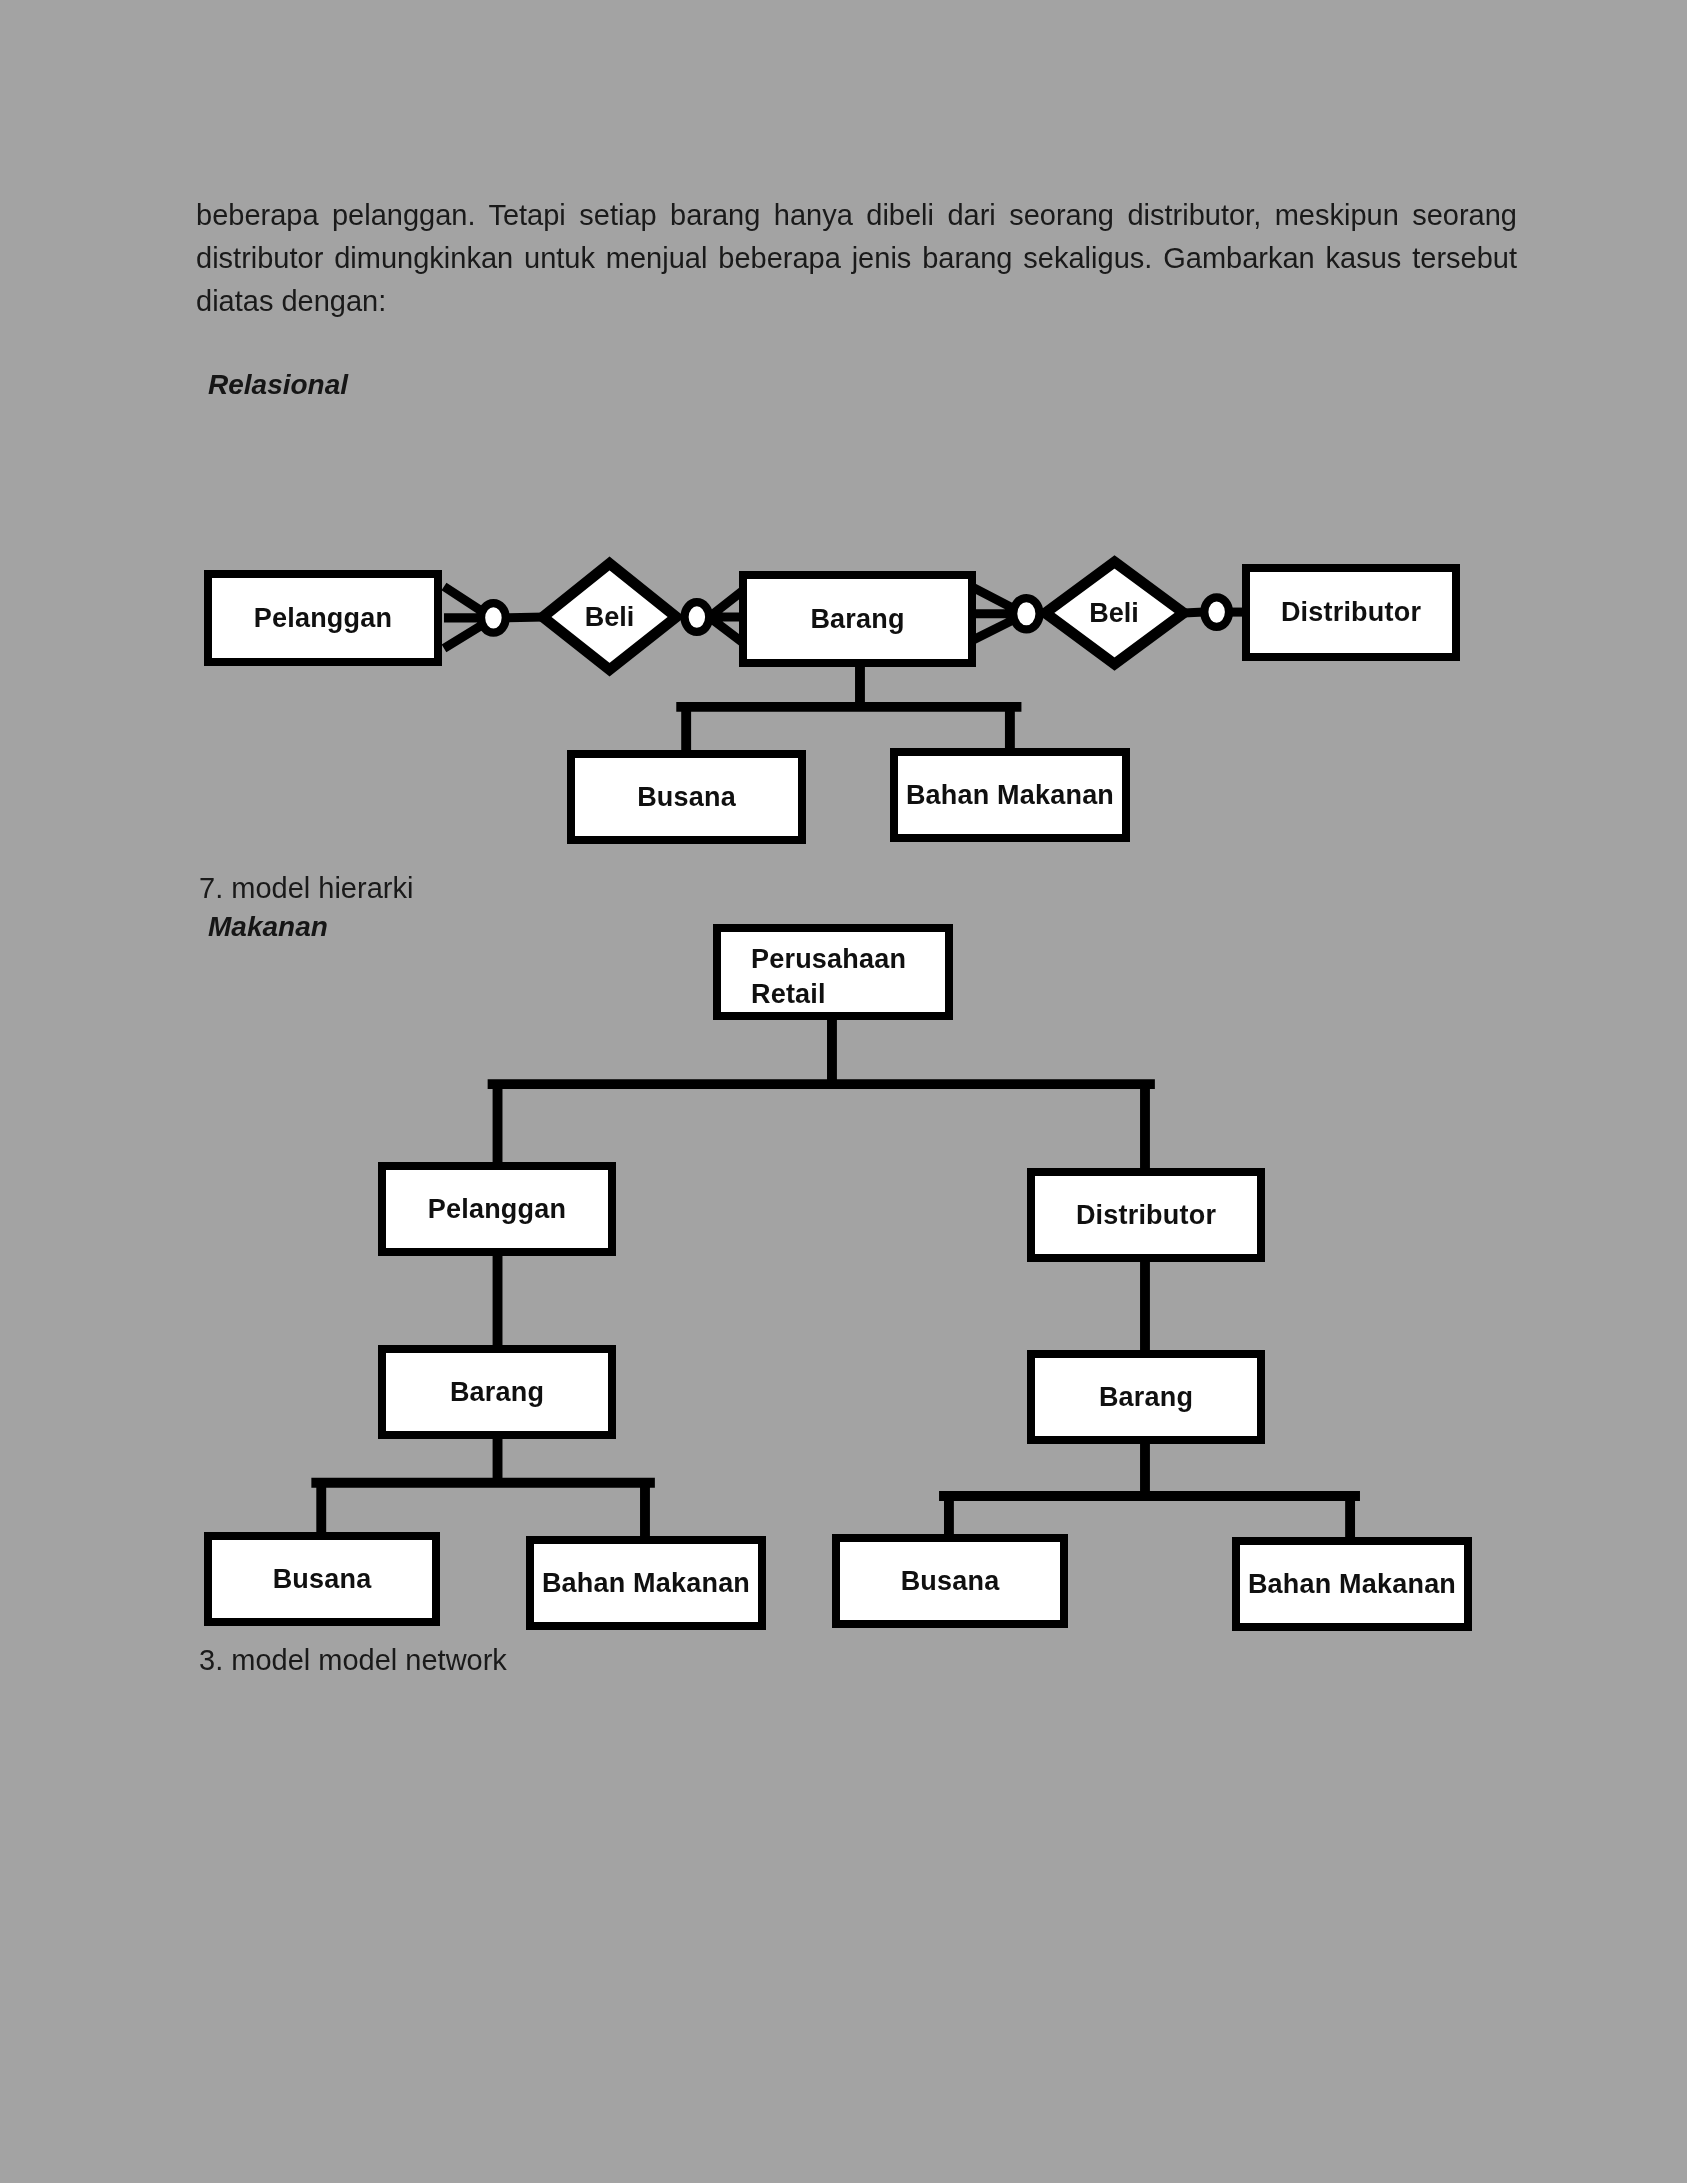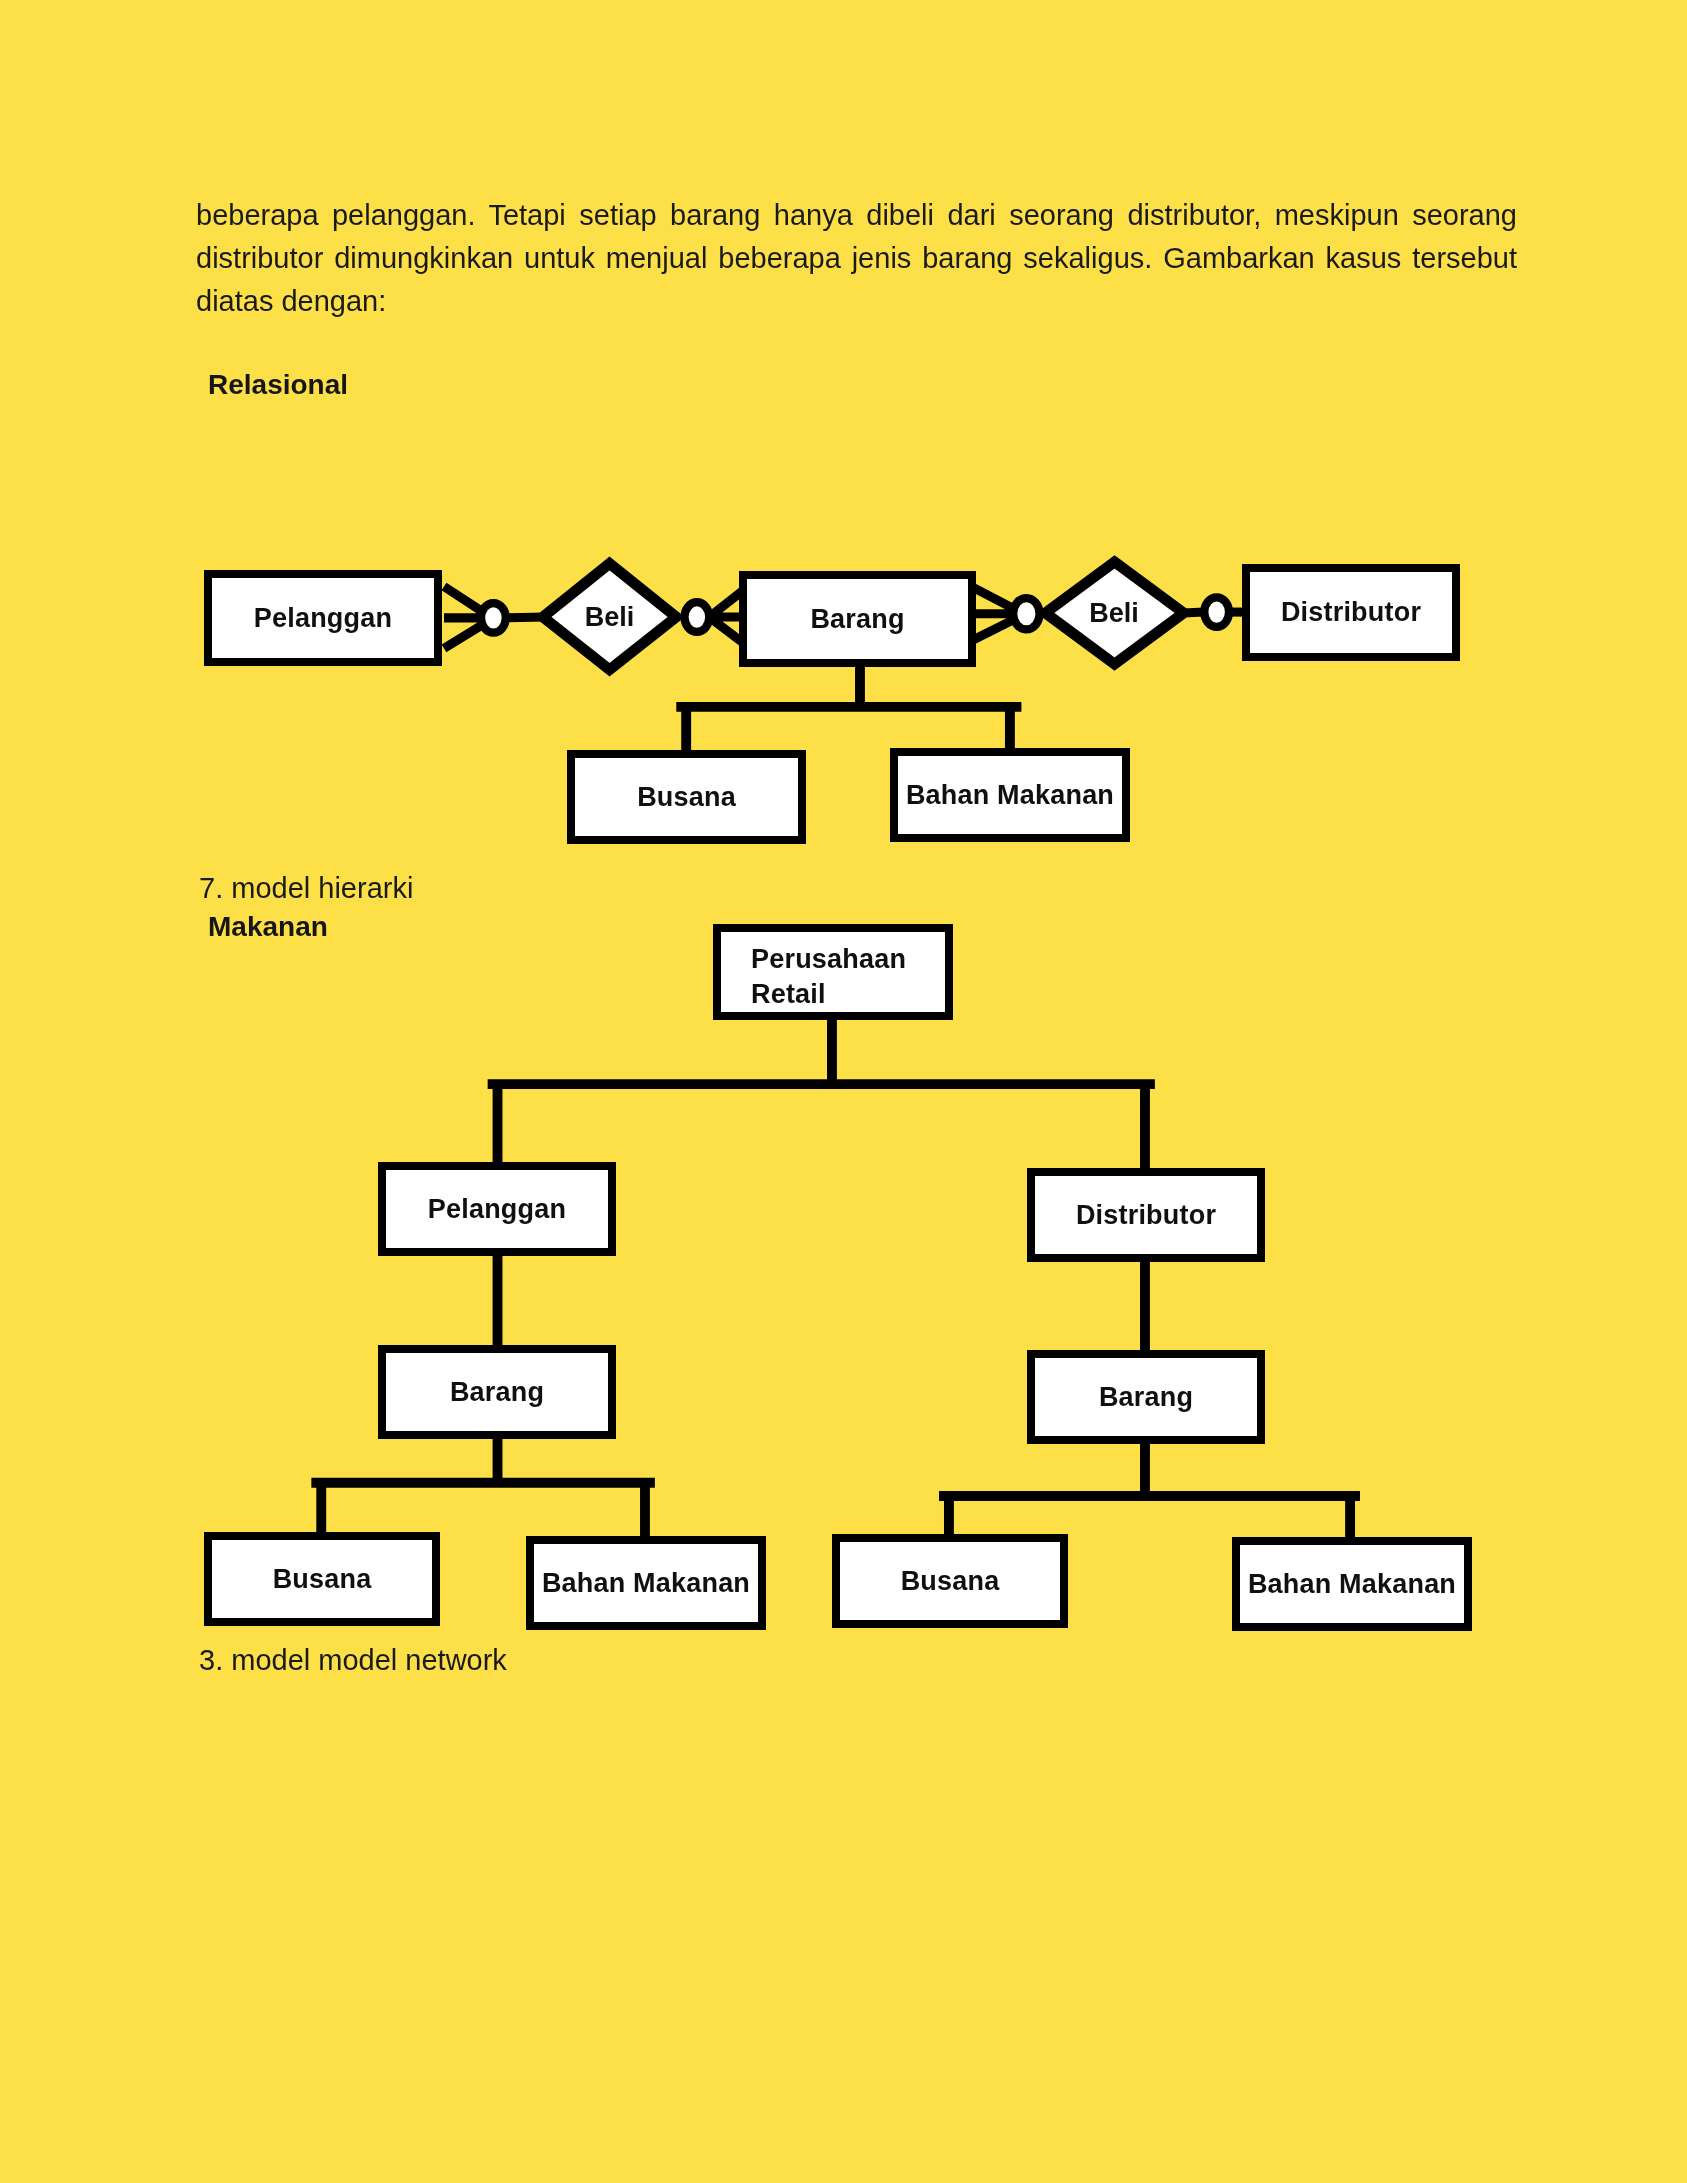--- a/index.html
+++ b/index.html
@@ -1,31 +1,32 @@
 <!DOCTYPE html>
 <html style="font-size:13px"><head>
 <meta charset="utf-8">
 <style>
   html,body{margin:0;padding:0;background:#e9e9e9;}
   .page{
     position:relative;
     width:1687px;height:2183px;
-    background:#fde047;
+    background:#a3a3a3;
     font-family:"Liberation Sans", sans-serif;
     overflow:hidden;
   }
   .textblock{
     position:absolute;left:196px;top:194px;width:1321px;
     font-size:29px;line-height:43px;color:#1a1a1a;
   }
   .pline{height:43px;white-space:nowrap;}
   .pline.just{white-space:normal;text-align:justify;text-align-last:justify;}
   .heading{
     position:absolute;font-size:28px;font-weight:bold;color:#161616;
     white-space:nowrap;
+    font-style:italic;
   }
   .item-line{
     position:absolute;font-size:29px;color:#1a1a1a;white-space:nowrap;
   }
   .wires{position:absolute;left:0;top:0;z-index:1;}
   .wires *{stroke:#000;}
   .box{
     position:absolute;z-index:2;box-sizing:border-box;
     border:8.2px solid #000;background:#ffffff;
     display:flex;align-items:center;justify-content:center;

